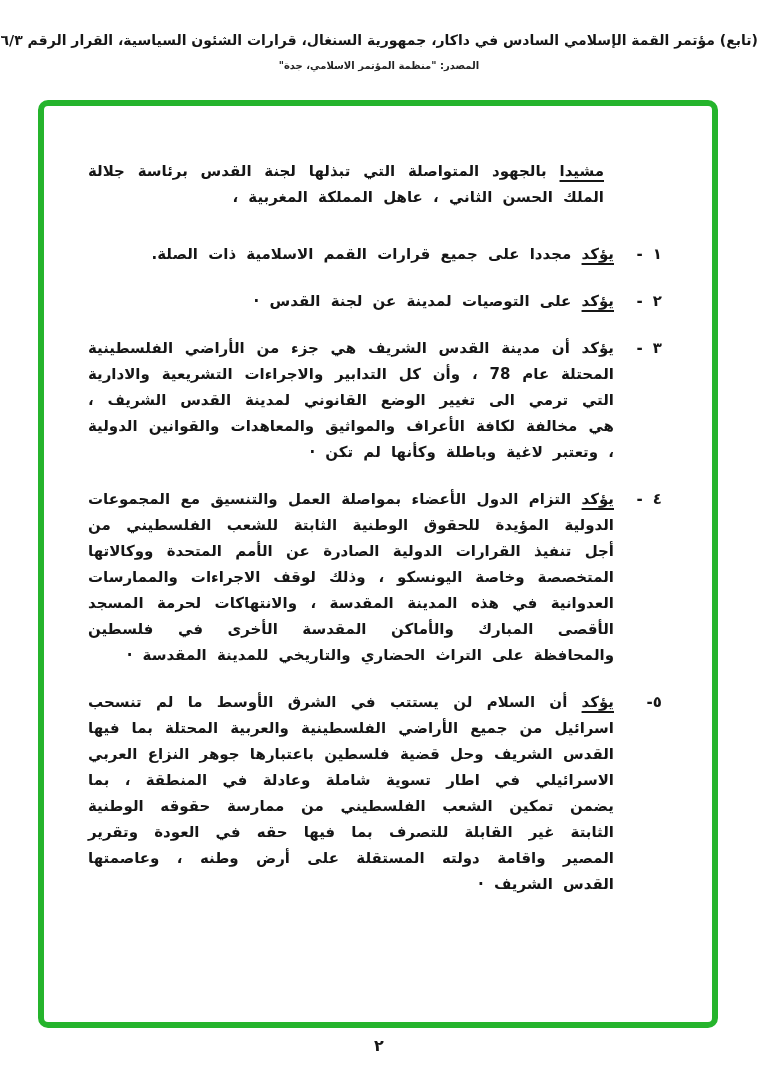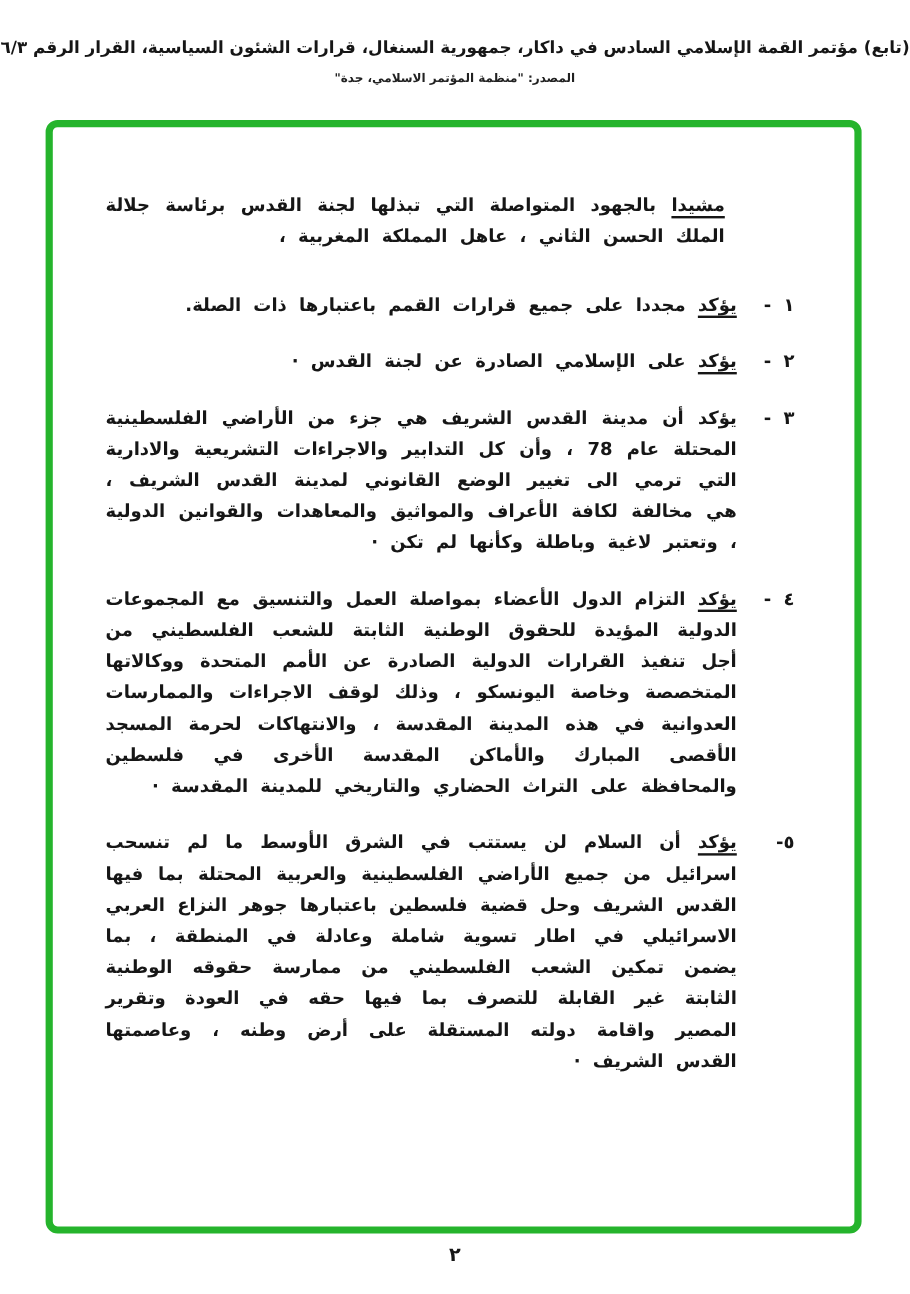--- a/index.html
+++ b/index.html
@@ -58,26 +58,26 @@
 
   <div class="hdr2">المصدر: "منظمة المؤتمر الاسلامي، جدة"</div>
 
   <div class="frame" style="border-color: rgb(37, 180, 44);">
     <div class="content">
 
       <p class="preamble"><span class="lead">مشيدا</span><span> بالجهود المتواصلة التي تبذلها لجنة القدس برئاسة جلالة الملك الحسن الثاني ، عاهل المملكة المغربية ،</span></p>
 
       <div class="item first">
         <span class="marker">١ -</span>
-        <p class="itext"><span class="lead">يؤكد</span><span> مجددا على جميع قرارات القمم باعتبارها ذات الصلة.</span></p>
+        <p class="itext"><span class="lead">يؤكد</span><span> مجددا على جميع قرارات القمم الاسلامية ذات الصلة.</span></p>
       </div>
 
       <div class="item">
         <span class="marker">٢ -</span>
-        <p class="itext"><span class="lead">يؤكد</span><span> على الإسلامي الصادرة عن لجنة القدس ·</span></p>
+        <p class="itext"><span class="lead">يؤكد</span><span> على التوصيات لمدينة عن لجنة القدس ·</span></p>
       </div>
 
       <div class="item">
         <span class="marker">٣ -</span>
         <p class="itext"><span class="lead no-u">يؤكد</span><span> أن مدينة القدس الشريف هي جزء من الأراضي الفلسطينية المحتلة عام 78 ، وأن كل التدابير والاجراءات التشريعية والادارية التي ترمي الى تغيير الوضع القانوني لمدينة القدس الشريف ، هي مخالفة لكافة الأعراف والمواثيق والمعاهدات والقوانين الدولية ، وتعتبر لاغية وباطلة وكأنها لم تكن ·</span></p>
       </div>
 
       <div class="item">
         <span class="marker">٤ -</span>
         <p class="itext"><span class="lead">يؤكد</span><span> التزام الدول الأعضاء بمواصلة العمل والتنسيق مع المجموعات الدولية المؤيدة للحقوق الوطنية الثابتة للشعب الفلسطيني من أجل تنفيذ القرارات الدولية الصادرة عن الأمم المتحدة ووكالاتها المتخصصة وخاصة اليونسكو ، وذلك لوقف الاجراءات والممارسات العدوانية في هذه المدينة المقدسة ، والانتهاكات لحرمة المسجد الأقصى المبارك والأماكن المقدسة الأخرى في فلسطين والمحافظة على التراث الحضاري والتاريخي للمدينة المقدسة ·</span></p>

